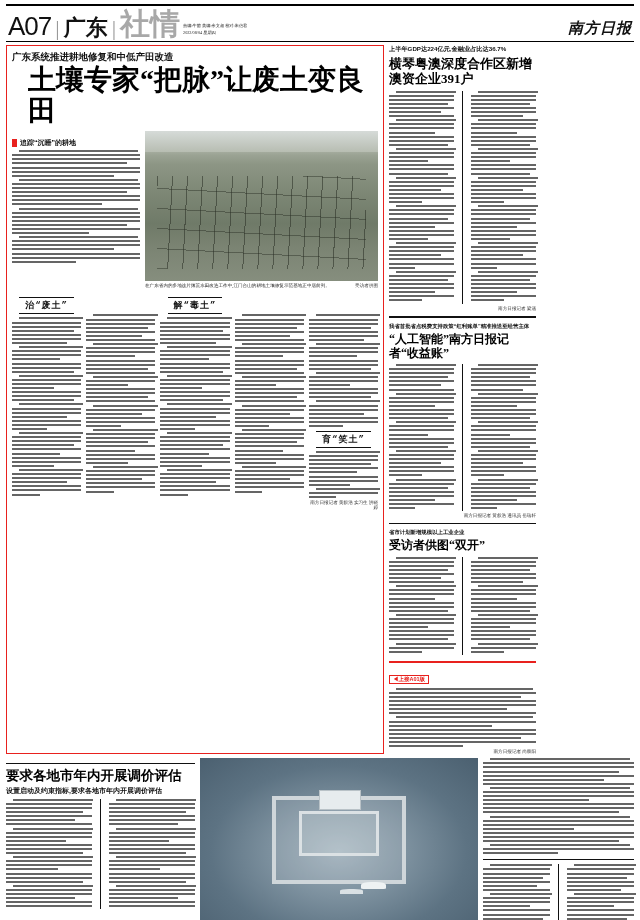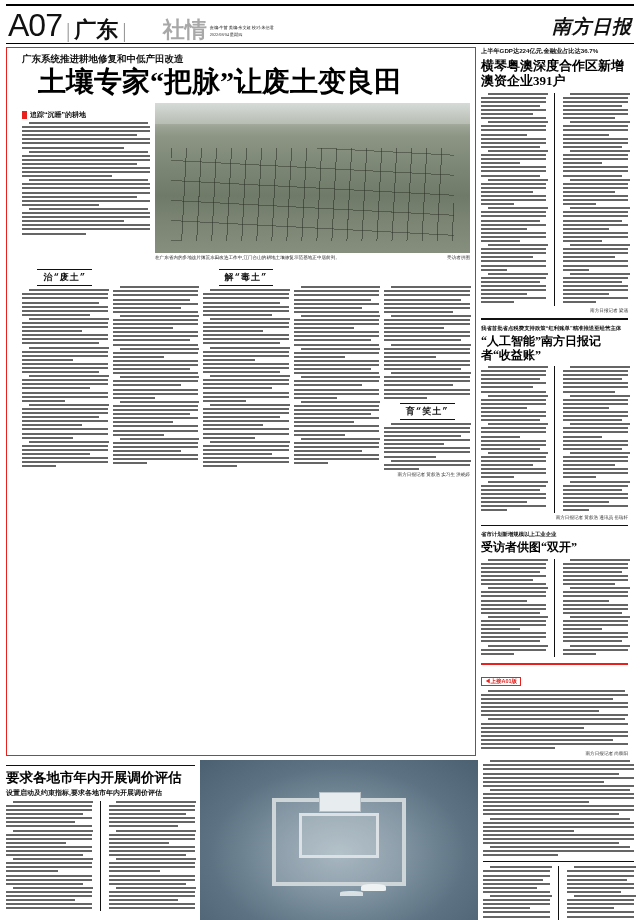--- a/index.html
+++ b/index.html
@@ -15,46 +15,45 @@
   .page { width:640px; height:920px; position:relative; padding:0 6px; }
 
   
   .masthead-rule-top { border-top:2px solid #000; margin:4px 0 0 0; }
   .masthead {
     display:flex; align-items:flex-end; justify-content:space-between;
     padding:3px 2px 2px 2px;
   }
   .folio-left { display:flex; align-items:flex-end; gap:3px; }
   .folio-num {
-    font-size:32px; letter-spacing:-1px; line-height:1;
+    font-size:26px; letter-spacing:-1px; line-height:1;
     font-family:"Liberation Sans", sans-serif; font-weight:300; color:#111;
   }
   .folio-sep { font-size:22px; color:#9a9a9a; line-height:1; padding:0 1px; }
   .folio-sec {
     font-size:22px; line-height:1; font-weight:700; color:#111;
     font-family:Liberation Serif, serif;
   }
   .folio-sec2 {
-    font-size:22px; line-height:1; font-weight:700; color:#a8a8a8;
+    font-size:30px; line-height:1; font-weight:700; color:#a8a8a8;
     font-family:"Liberation Sans", sans-serif;
-    margin-left:32px;
   }
   .folio-meta { font-size:4.2px; line-height:1.5; color:#222; padding-bottom:3px; }
   .folio-meta div { white-space:nowrap; }
   .masthead-logo {
-    font-size:19px; font-weight:700; letter-spacing:1px;
+    font-size:15px; font-weight:700; letter-spacing:1px;
     font-family:"Liberation Serif", serif; color:#111;
     padding-bottom:1px; font-style:italic;
   }
   .masthead-rule-bot { border-bottom:1px solid #000; }
 
   
   .body-grid { display:flex; gap:0; margin-top:3px; }
   .left-block {
-    width:470px; border:1.6px solid #e8211e; padding:4px 5px 3px 15px;
+    width:378px; border:1.6px solid #e8211e; padding:4px 5px 3px 5px;
     position:relative;
   }
   .right-rail { width:152px; padding-left:5px; }
 
   
   .kicker {
     font-size:9.5px; font-weight:700; line-height:1.3;
     font-family:"Liberation Sans", sans-serif; margin:1px 0 2px 0; color:#111;
   }
   .lead-headline {

